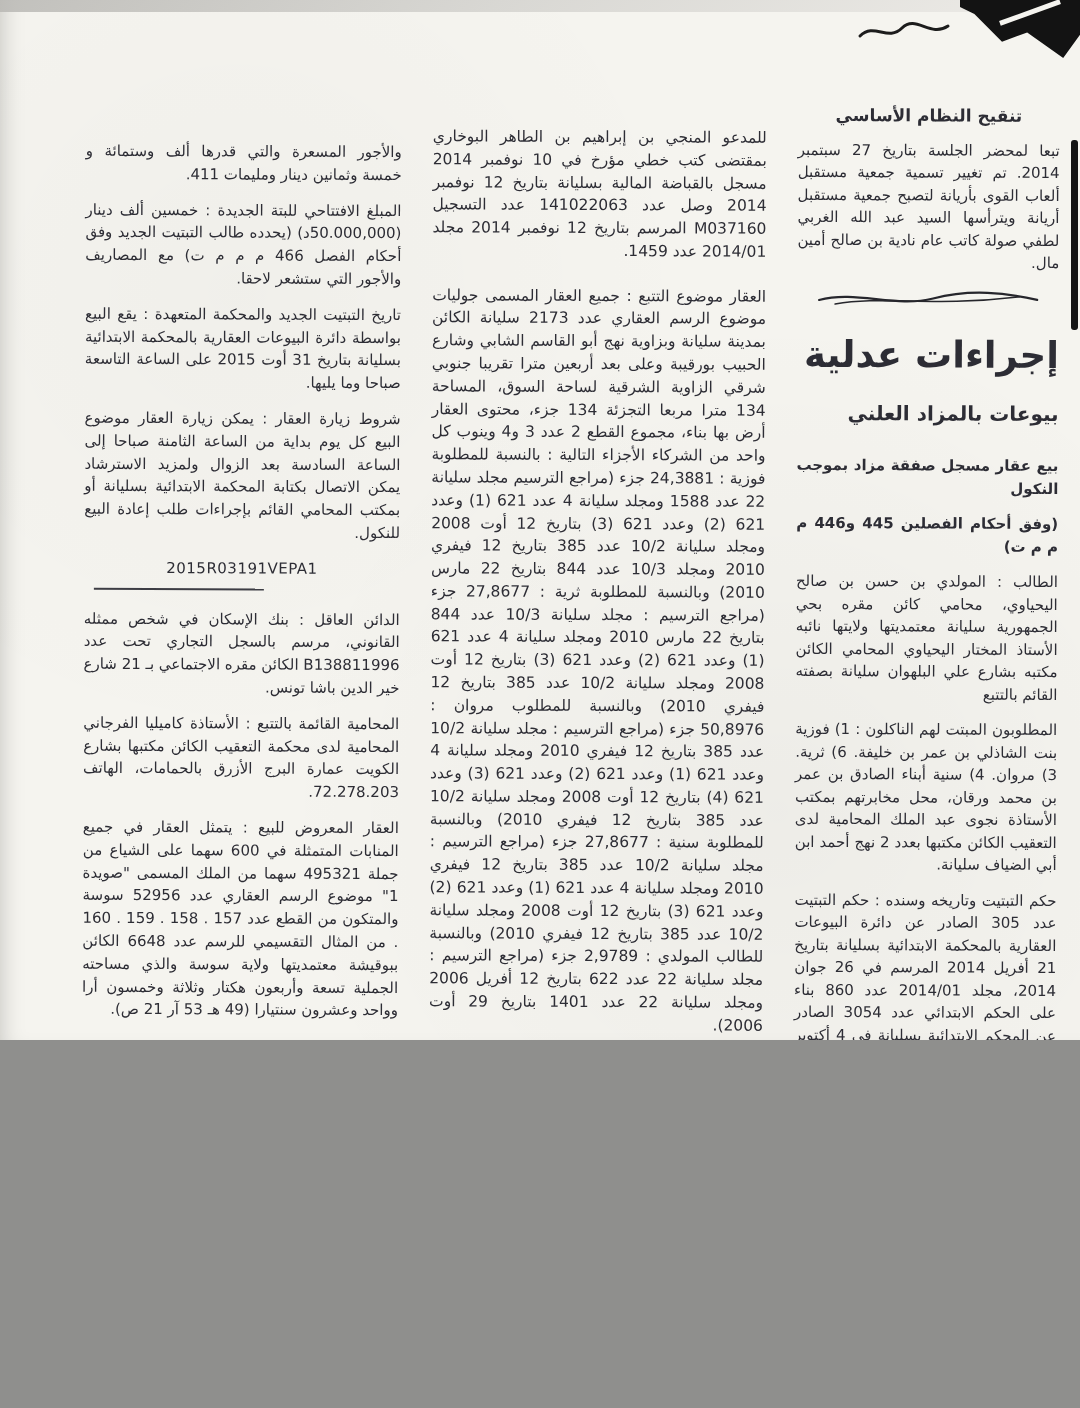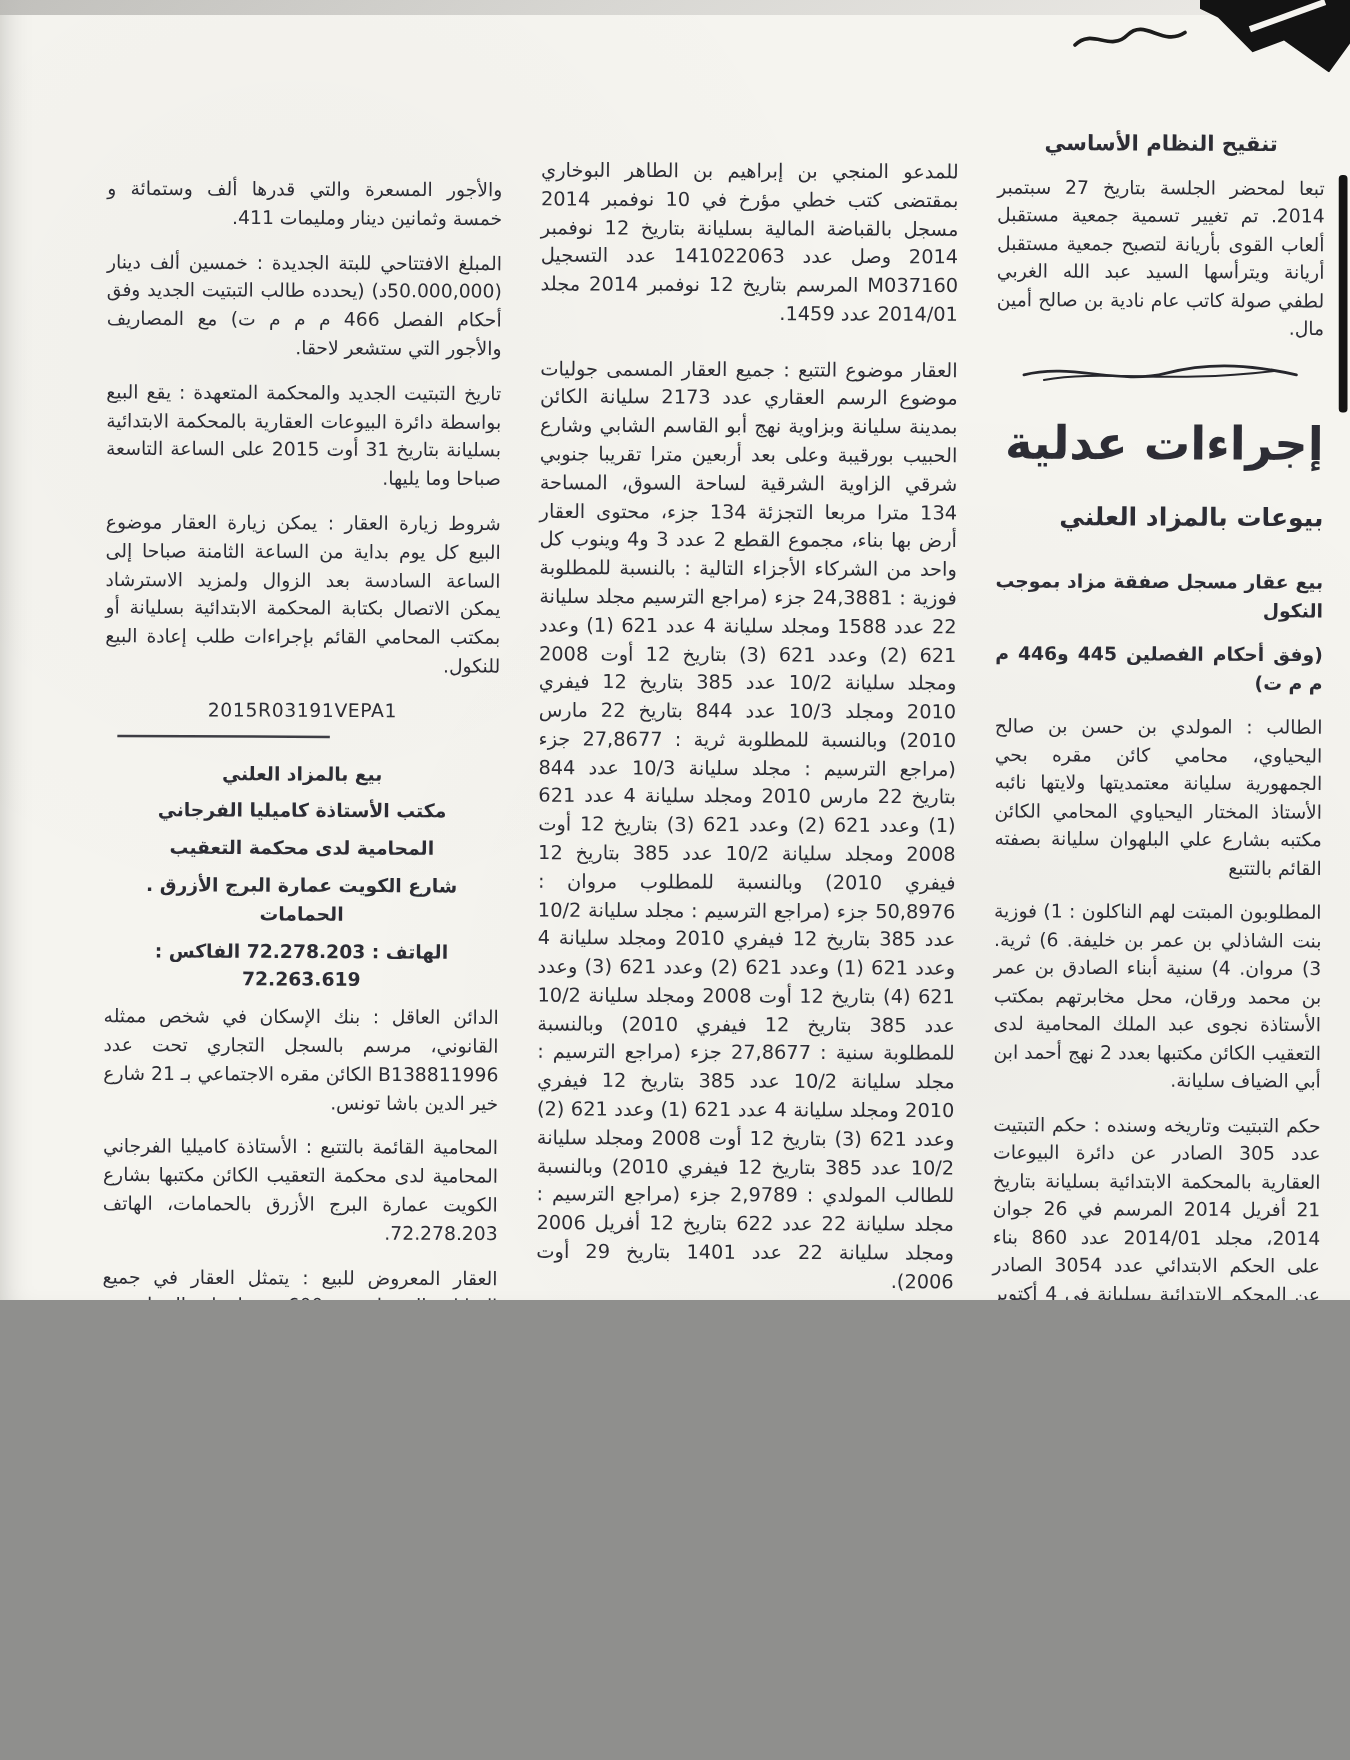--- a/index.html
+++ b/index.html
@@ -116,27 +116,20 @@
 
     <section class="col col-left">
       <p>والأجور المسعرة والتي قدرها ألف وستمائة و خمسة وثمانين دينار ومليمات 411.</p>
       <p>المبلغ الافتتاحي للبتة الجديدة : خمسين ألف دينار (50.000,000د) (يحدده طالب التبتيت الجديد وفق أحكام الفصل 466 م م م ت) مع المصاريف والأجور التي ستشعر لاحقا.</p>
       <p>تاريخ التبتيت الجديد والمحكمة المتعهدة : يقع البيع بواسطة دائرة البيوعات العقارية بالمحكمة الابتدائية بسليانة بتاريخ 31 أوت 2015 على الساعة التاسعة صباحا وما يليها.</p>
       <p>شروط زيارة العقار : يمكن زيارة العقار موضوع البيع كل يوم بداية من الساعة الثامنة صباحا إلى الساعة السادسة بعد الزوال ولمزيد الاسترشاد يمكن الاتصال بكتابة المحكمة الابتدائية بسليانة أو بمكتب المحامي القائم بإجراءات طلب إعادة البيع للنكول.</p>
       <div class="code">2015R03191VEPA1</div>
 
       <div class="dash-divider"></div>
 
-      <div class="office-head">
-        <p>بيع بالمزاد العلني</p>
-        <p>مكتب الأستاذة كاميليا الفرجاني</p>
-        <p>المحامية لدى محكمة التعقيب</p>
-        <p>شارع الكويت عمارة البرج الأزرق . الحمامات</p>
-        <p>الهاتف : 72.278.203 الفاكس : 72.263.619</p>
-      </div>
 
       <p>الدائن العاقل : بنك الإسكان في شخص ممثله القانوني، مرسم بالسجل التجاري تحت عدد B138811996 الكائن مقره الاجتماعي بـ 21 شارع خير الدين باشا تونس.</p>
       <p>المحامية القائمة بالتتبع : الأستاذة كاميليا الفرجاني المحامية لدى محكمة التعقيب الكائن مكتبها بشارع الكويت عمارة البرج الأزرق بالحمامات، الهاتف 72.278.203.</p>
       <p>العقار المعروض للبيع : يتمثل العقار في جميع المنابات المتمثلة في 600 سهما على الشياع من جملة 495321 سهما من الملك المسمى "صويدة 1" موضوع الرسم العقاري عدد 52956 سوسة والمتكون من القطع عدد 157 . 158 . 159 . 160 . من المثال التقسيمي للرسم عدد 6648 الكائن ببوقيشة معتمديتها ولاية سوسة والذي مساحته الجملية تسعة وأربعون هكتار وثلاثة وخمسون أرا وواحد وعشرون سنتيارا (49 هـ 53 آر 21 ص).</p>
     </section>
 
   </div>
 </div>
 
 </body></html>

